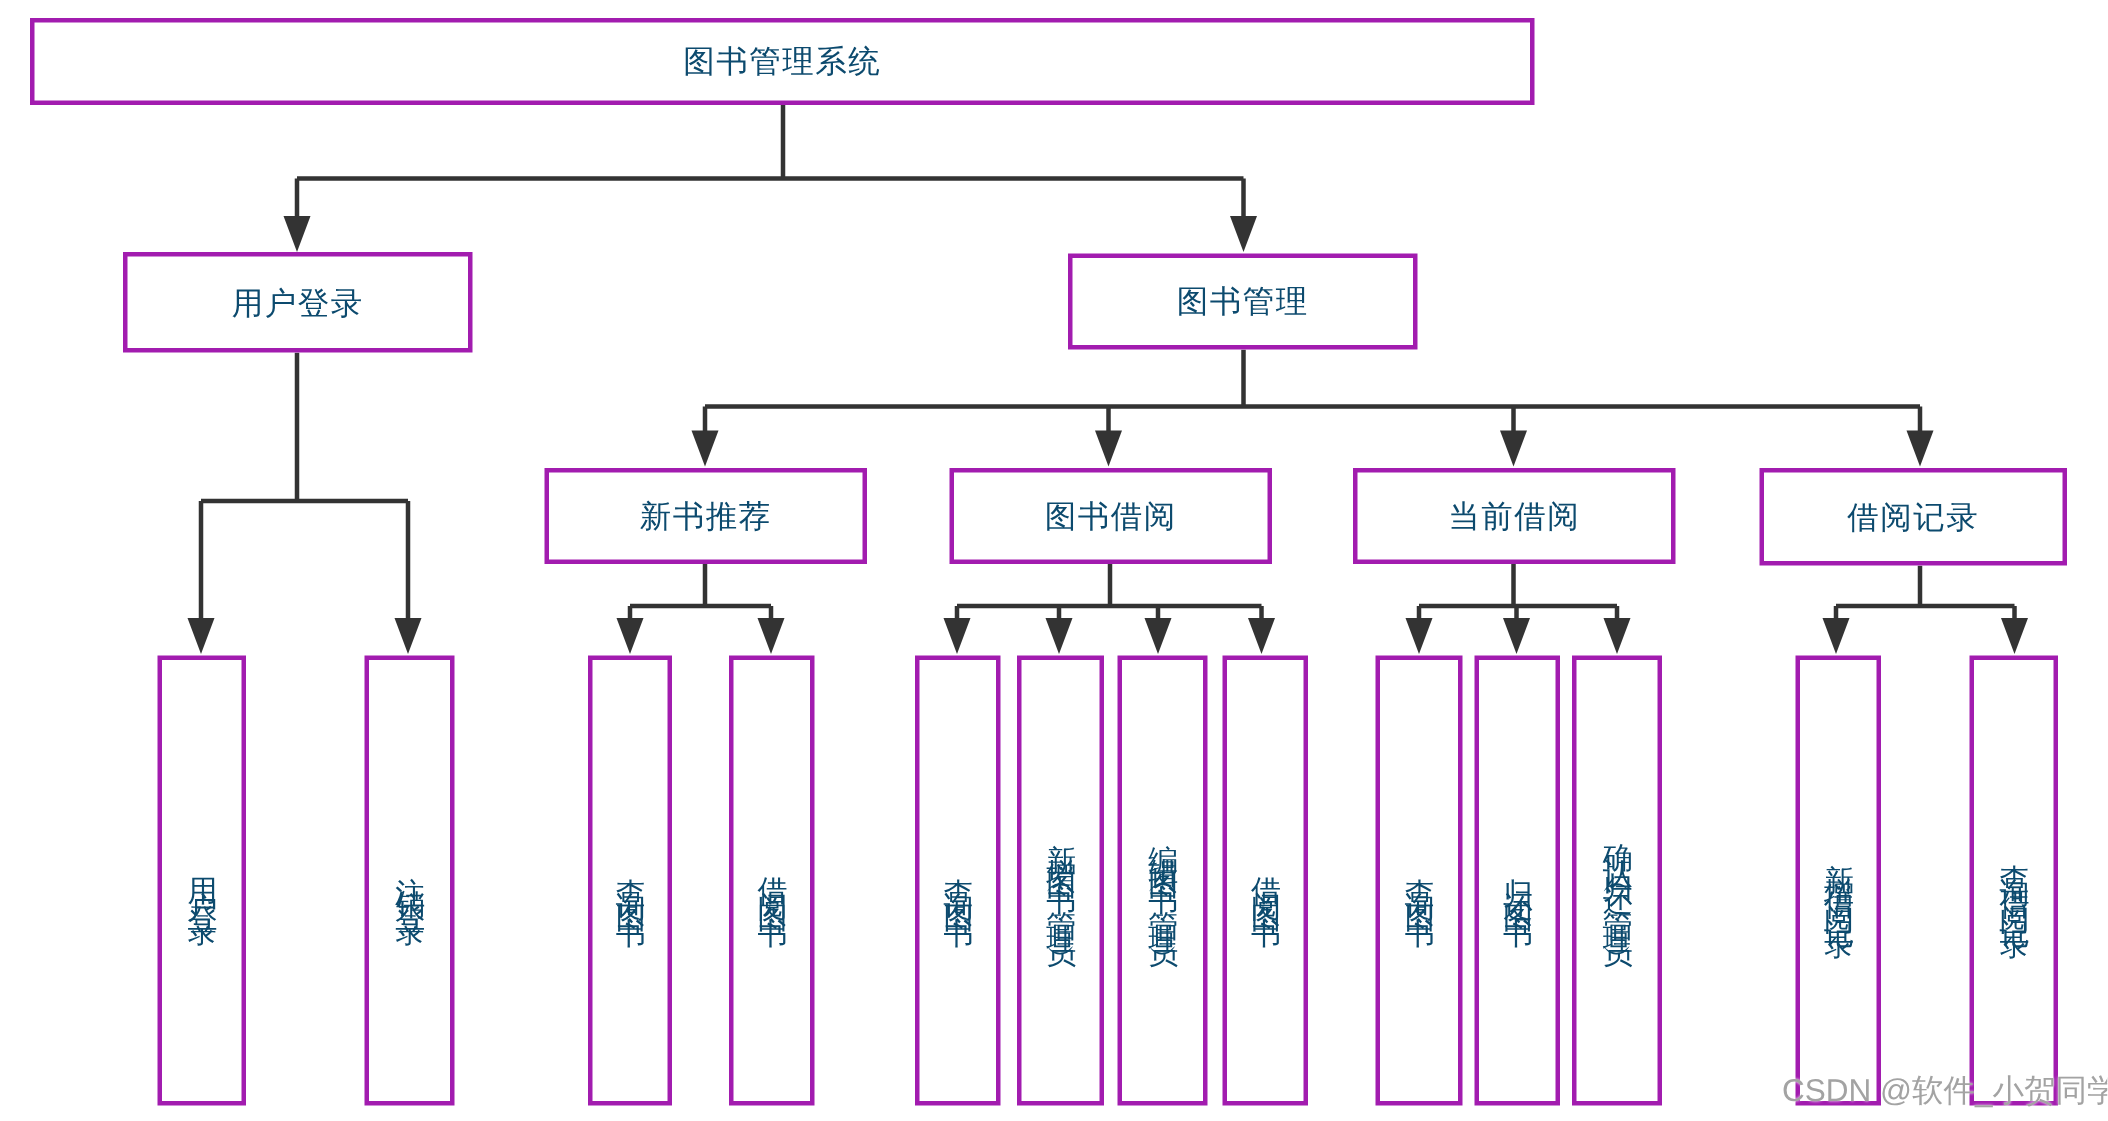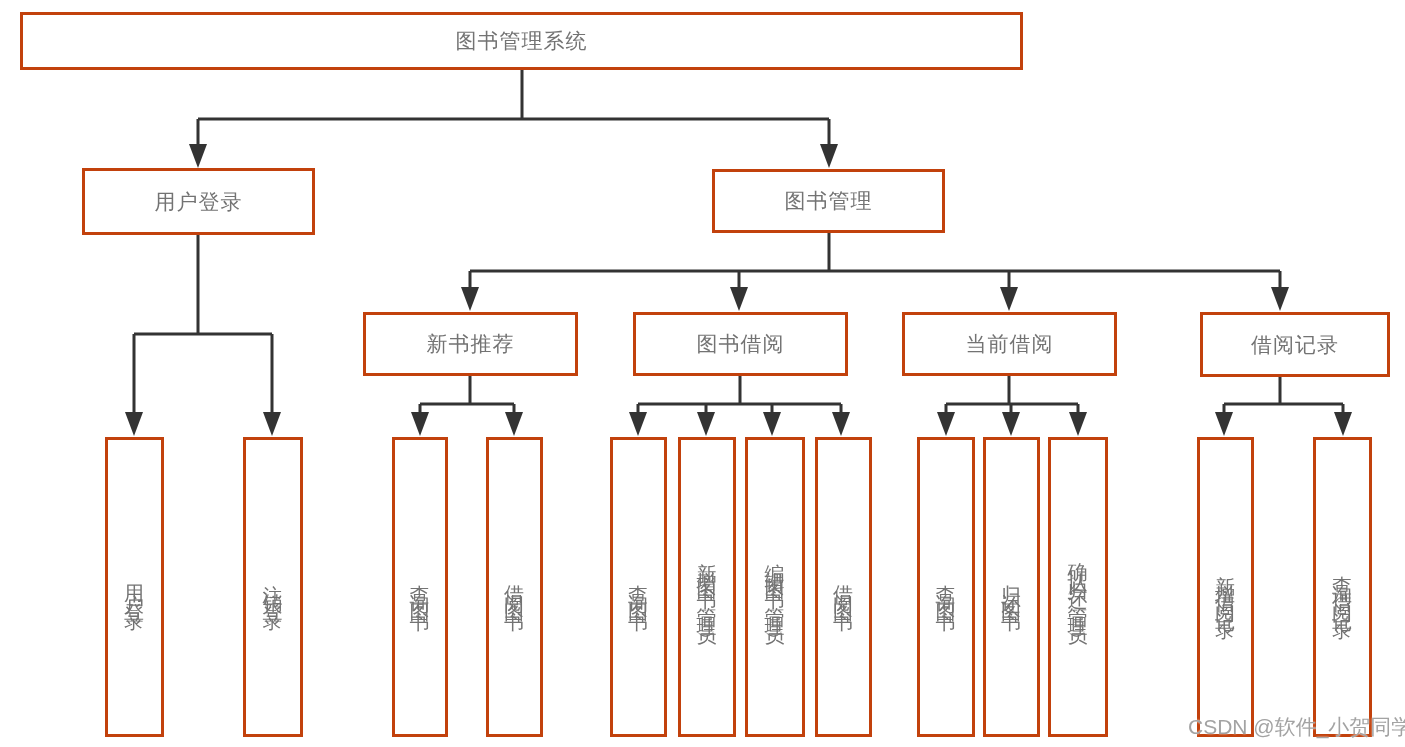--- a/index.html
+++ b/index.html
@@ -7,42 +7,42 @@
     position:relative;
     width:1405px;height:747px;
     background:#ffffff;
     overflow:hidden;
     font-family:"Liberation Sans","DejaVu Sans",sans-serif;
   }
   #wires{position:absolute;left:0;top:0;width:1405px;height:747px;}
   .node{
     position:absolute;
     box-sizing:border-box;
-    border:3px solid #c2410c;
+    border:3px solid #a21caf;
     background:#ffffff;
-    color:#737373;
+    color:#0c4a6e;
     display:flex;align-items:center;justify-content:center;
     text-align:center;
   }
   .h-node{font-size:21px;letter-spacing:1px;white-space:nowrap;}
   .v-node{
     writing-mode:vertical-rl;
     text-orientation:mixed;
     font-size:20px;
     letter-spacing:9px;
     line-height:1;
   }
   
   .n-root    {left:20px;  top:12px;  width:1003px;height:58px;}
   .n-ulogin  {left:82px;  top:168px; width:233px; height:67px;}
   .n-bmgmt   {left:712px; top:169px; width:233px; height:64px;}
   .n-newbook {left:363px; top:312px; width:215px; height:64px;}
   .n-borrow  {left:633px; top:312px; width:215px; height:64px;}
   .n-current {left:902px; top:312px; width:215px; height:64px;}
-  .n-records {left:1173px;top:312px; width:190px; height:65px;margin-left:27px;}
+  .n-records {left:1173px;top:312px; width:205px; height:65px;}
   
   .leaf{top:437px;height:300px;}
   .n-ul1{left:105px; width:59px;}
   .n-ul2{left:243px; width:60px;}
   .n-nb1{left:392px; width:56px;}
   .n-nb2{left:486px; width:57px;}
   .n-bb1{left:610px; width:57px;}
   .n-bb2{left:678px; width:58px;}
   .n-bb3{left:745px; width:60px;}
   .n-bb4{left:815px; width:57px;}

